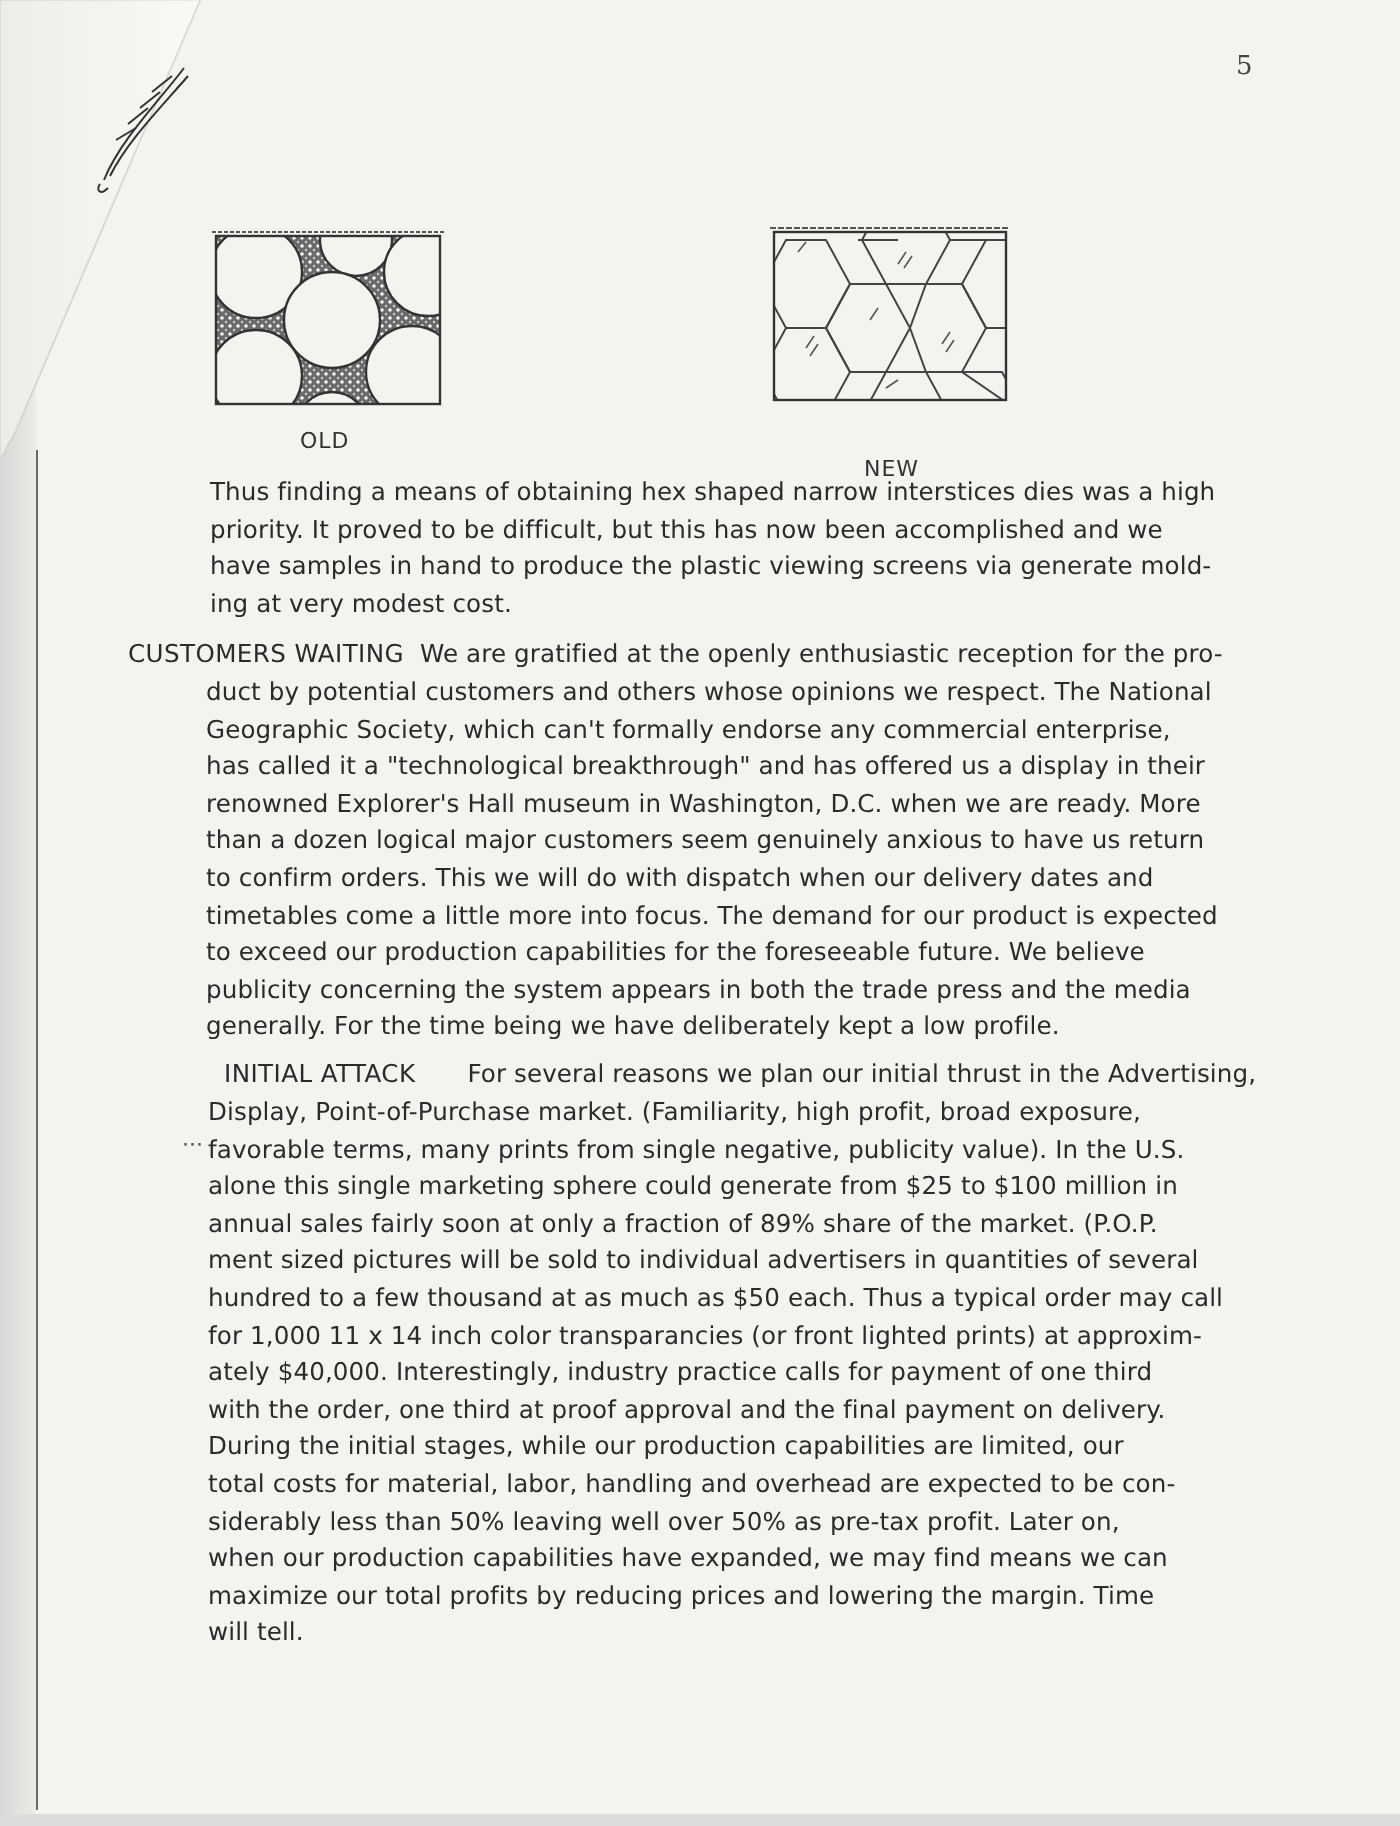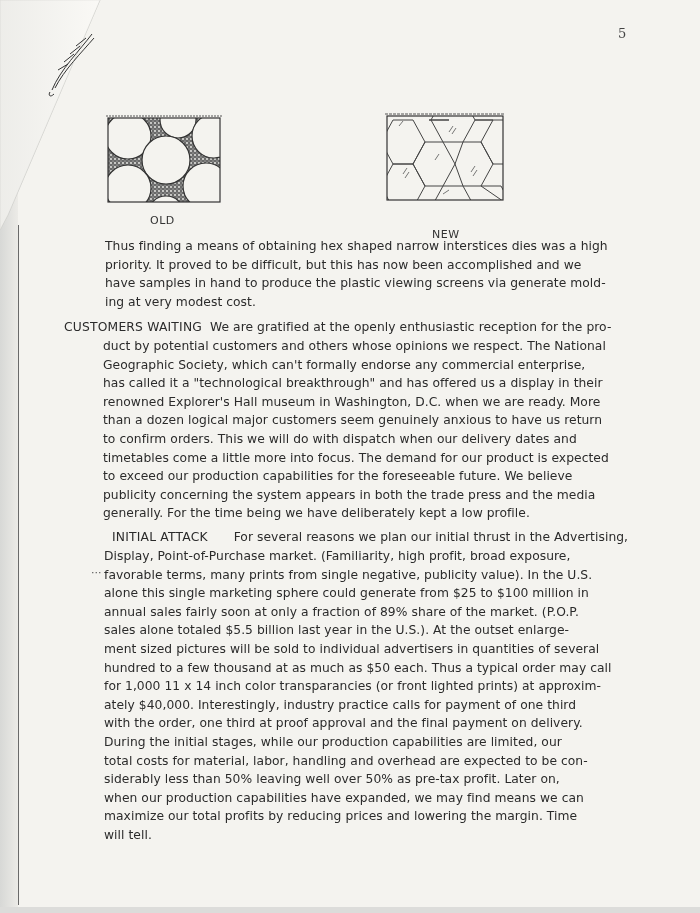--- a/index.html
+++ b/index.html
@@ -199,21 +199,20 @@
       <span class="heading-inline">INITIAL ATTACK</span>
       <span style="margin-left:22px;">For several reasons we plan our initial thrust in the Advertising,</span>
     </span>
   </div>
   <div class="margin-dots" style="left:91px; top:566px;">···</div>
   <div class="body-text" style="left:104px; top:547px;">
     <span class="line">Display, Point-of-Purchase market. (Familiarity, high profit, broad exposure,</span>
     <span class="line">favorable terms, many prints from single negative, publicity value).  In the U.S.</span>
     <span class="line">alone this single marketing  sphere could generate from $25 to $100 million in</span>
     <span class="line">annual sales fairly soon at only a fraction of 89% share of the market.  (P.O.P.</span>
-    <span class="line">sales alone totaled $5.5 billion last year in the U.S.).  At the outset enlarge-</span>
     <span class="line">ment sized pictures will be sold to individual advertisers in quantities of several</span>
     <span class="line">hundred to a few thousand at as much as $50 each.  Thus a typical order may call</span>
     <span class="line">for 1,000  11 x 14 inch color transparancies (or front lighted prints) at approxim-</span>
     <span class="line">ately $40,000.  Interestingly, industry practice calls for payment of one third</span>
     <span class="line">with the order, one third at proof approval and the final payment on delivery.</span>
     <span class="line">During the initial stages, while our production capabilities are limited, our</span>
     <span class="line">total costs for material, labor, handling and overhead are expected to be con-</span>
     <span class="line">siderably less than 50% leaving well over 50% as pre-tax profit.  Later on,</span>
     <span class="line">when  our production capabilities have expanded, we may find means we can</span>
     <span class="line">maximize our total profits by reducing prices and lowering the margin.  Time</span>

